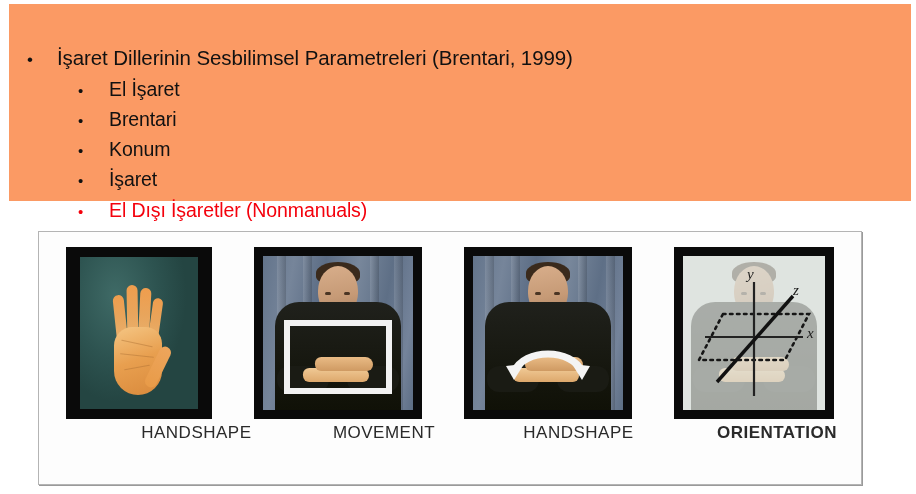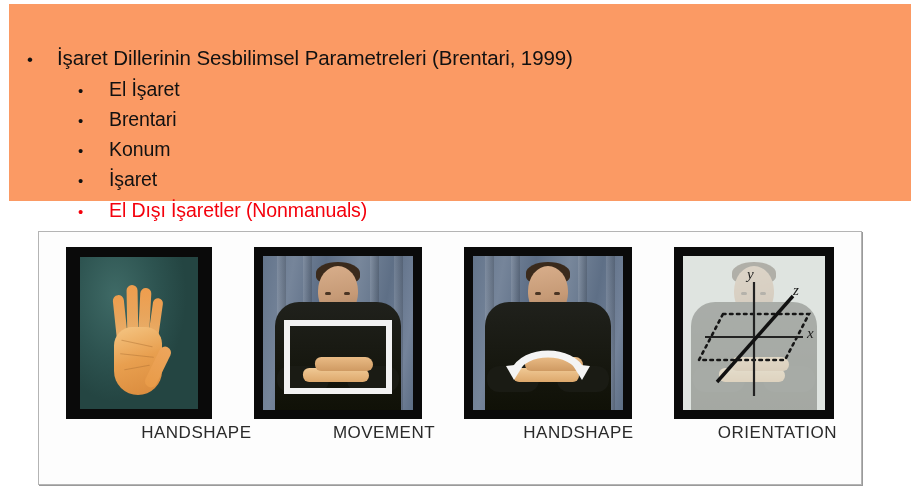--- a/index.html
+++ b/index.html
@@ -289,21 +289,21 @@
     font-family: "Liberation Sans", sans-serif;
     font-size: 17px;
     letter-spacing: 0.5px;
     color: #2a2a2a;
     text-align: right;
     white-space: nowrap;
   }
   .cap-hand   { width: 190px; }
   .cap-loc    { width: 185px; }
   .cap-move   { width: 200px; }
-  .cap-orient { width: 205px; }
+  .cap-orient { width: 205px; font-weight: bold; }
 </style>
 </head>
 <body>
 
 <div id="bullet-panel">
 
   <div class="bullet-row lvl1">
     <span class="bullet-dot">•</span>
     <span class="bullet-text">İşaret Dillerinin Sesbilimsel Parametreleri (Brentari, 1999)</span>
   </div>

